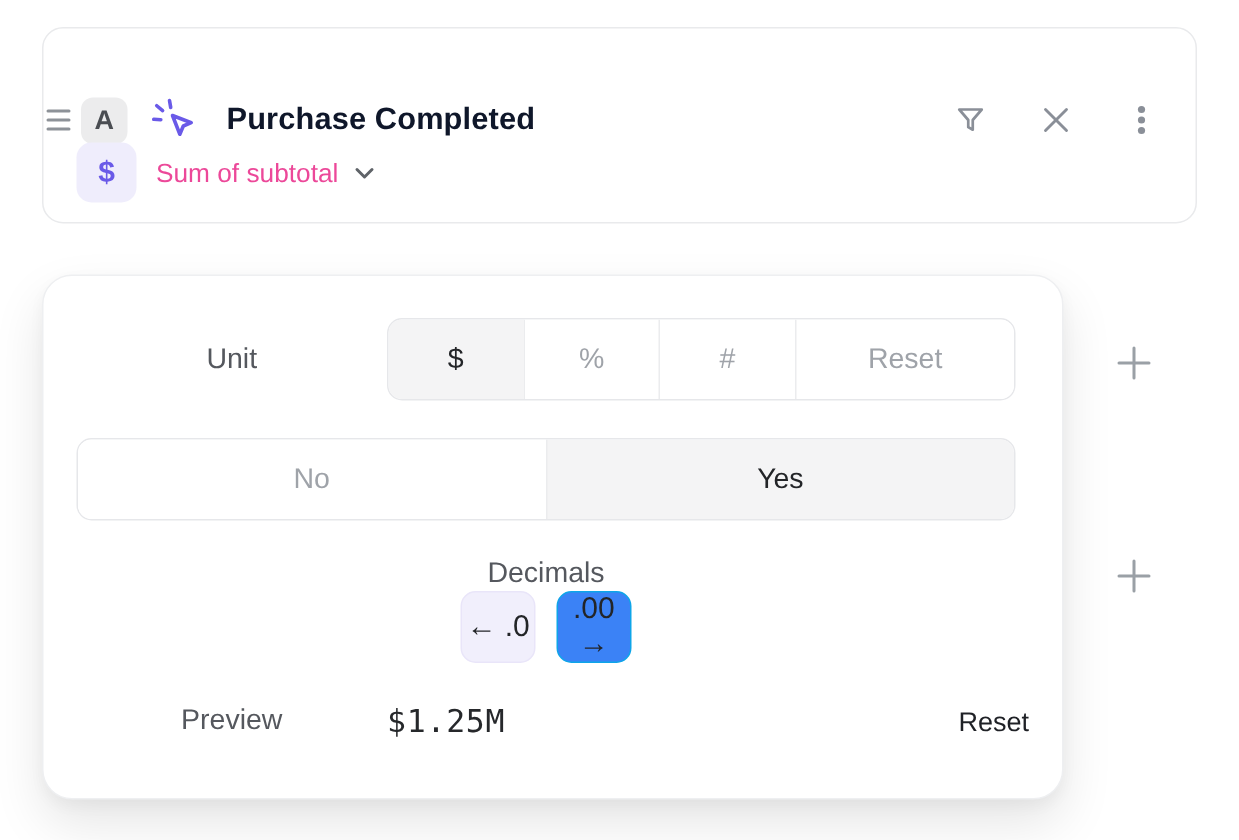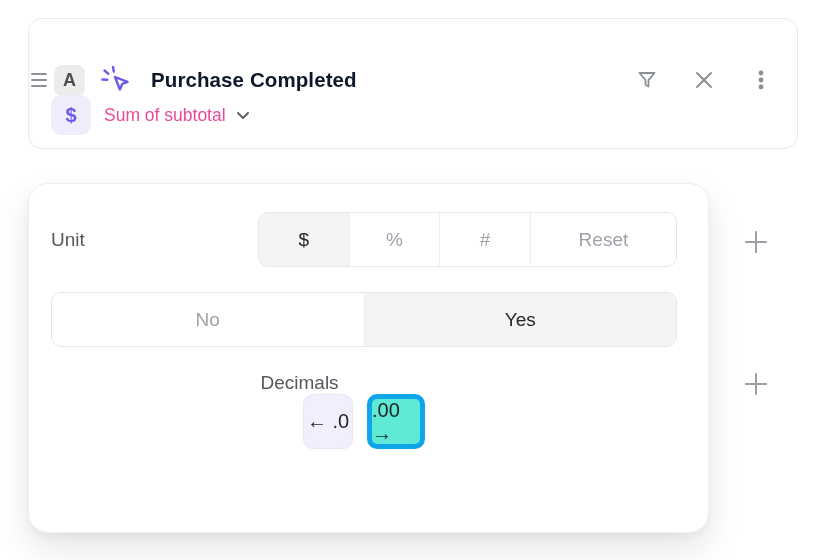--- a/index.html
+++ b/index.html
@@ -25,21 +25,21 @@
                display:flex; align-items:center; cursor:pointer; }
   .metric-badge { width:40px; height:40px; border-radius:10px; background:#EFEDFC; color:#6A5AE8;
                   font-size:20px; font-weight:600;
                   display:flex; align-items:center; justify-content:center; }
   .metric-label { margin-left:13px; font-size:17.5px; color:#ec4899; }
   .metric-chevron { margin-left:10px; display:flex; align-items:center; }
 
   
   .format-panel { position:absolute; left:28px; top:183px; width:681px; height:350px;
                   background:#fff; border:1px solid #EEEFF1; border-radius:20px;
-                  box-shadow:0 16px 34px rgba(0,0,0,.10), 0 4px 10px rgba(0,0,0,.04); }
+                  box-shadow:0 16px 34px rgba(0,0,0,.10), 0 4px 10px rgba(0,0,0,.04);text-align:center; }
   .panel-row { position:absolute; left:22px; right:31px; height:55px;
                display:flex; align-items:center; }
   .row-unit    { top:28px; }
   .row-abbr    { top:108px; }
   .row-dec     { top:188px;flex-direction:column; }
   .row-preview { top:274px; height:46px; }
   .row-label { width:207px; font-size:19px; color:#55585E; }
 
   .segmented { flex:1; height:55px; display:flex; background:#fff;
                border:1px solid #E6E7EA; border-radius:10px; overflow:hidden; }
@@ -47,21 +47,21 @@
              font-size:19px; color:#9FA3A9; background:#fff;
              border-left:1px solid #EBECEE; cursor:pointer; }
   .segment:first-child { border-left:none; }
   .segment.selected { background:#F4F4F5; color:#232528; font-weight:500; }
   .segment.wide { flex:1.62; }
 
   .dec-group { flex:1; display:flex; gap:14px; height:55px; }
   .dec-btn { flex:1; border-radius:10px; display:flex; align-items:center; justify-content:center;
              font-size:20px; color:#232528; cursor:pointer; }
   .dec-btn.active { background:#F1EFFC; border:1px solid #E9E5F9; }
-  .dec-btn.plain  { background:#5eead4; border:5px solid #0ea5e9; }
+  .dec-btn.plain  { background:#3b82f6; border:1px solid #0ea5e9; }
 
   .preview-value { font-family:"DejaVu Sans Mono", monospace; font-size:21px;
                    letter-spacing:.5px; color:#26282B; }
   .reset-btn { margin-left:auto; margin-right:-9px; font-size:18px; font-weight:500;
                color:#1F2126; cursor:pointer; }
 
   
   .add-btn { position:absolute; left:742px; width:28px; height:28px; cursor:pointer;
              display:flex; align-items:center; justify-content:center; }
   .add-1 { top:228px; }
@@ -145,20 +145,25 @@
   </div>
 
   <div class="panel-row row-dec">
     <span class="row-label">Decimals</span>
     <div class="dec-group">
       <span class="dec-btn active">← .0</span>
       <span class="dec-btn plain">.00 →</span>
     </div>
   </div>
 
+  <div class="panel-row row-preview">
+    <span class="row-label">Preview</span>
+    <span class="preview-value">$1.25M</span>
+    <span class="reset-btn">Reset</span>
+  </div>
 </div>
 
 <div class="add-btn add-1">
   <svg width="24" height="24" viewBox="0 0 24 24" stroke="#9AA0A6" stroke-width="2" stroke-linecap="round">
     <line x1="12" y1="2" x2="12" y2="22"></line>
     <line x1="2" y1="12" x2="22" y2="12"></line>
   </svg>
 </div>
 <div class="add-btn add-2">
   <svg width="24" height="24" viewBox="0 0 24 24" stroke="#9AA0A6" stroke-width="2" stroke-linecap="round">

